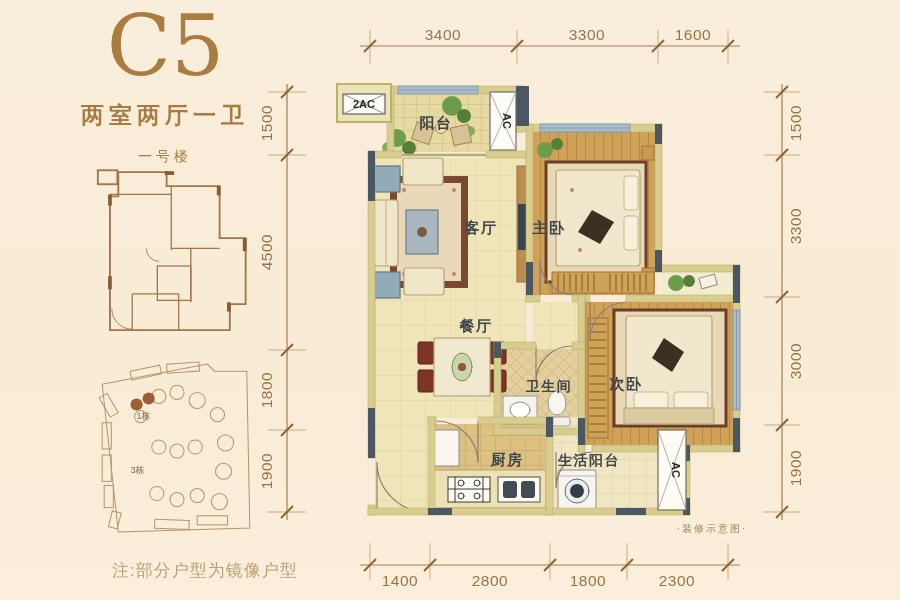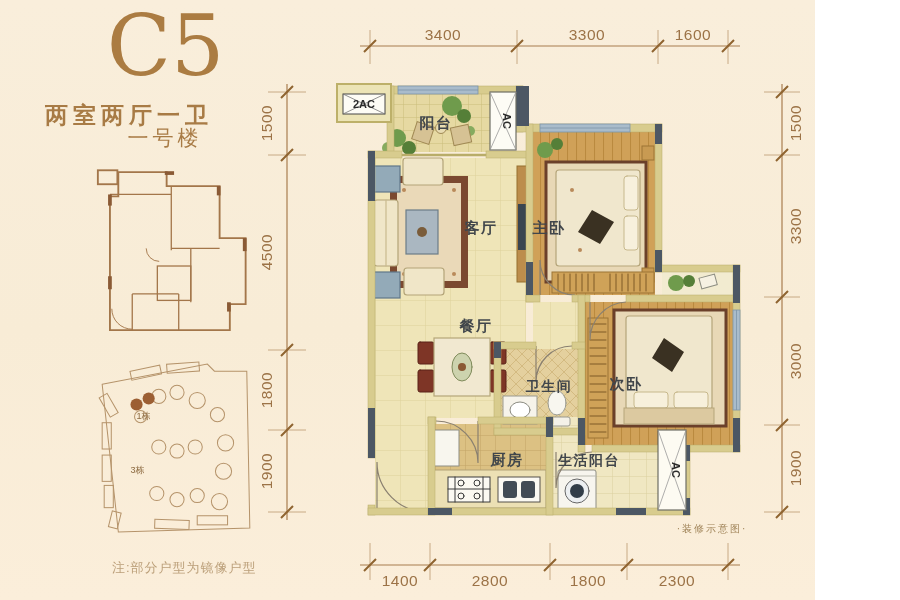--- a/index.html
+++ b/index.html
@@ -1,25 +1,25 @@
 <!DOCTYPE html>
 <html><head>
 <meta charset="utf-8">
 <style>
   html,body{margin:0;padding:0;}
-  .page{position:relative;width:815px;height:600px;overflow:hidden;
+  .page{position:relative;width:900px;height:600px;overflow:hidden;
     background:linear-gradient(180deg,#f9eedb 0%,#f8ecd6 55%,#fbeeda 100%);
     font-family:"Liberation Sans",sans-serif;}
   .hdr-unit{position:absolute;left:58px;top:2px;width:215px;text-align:center;
     font-family:"DejaVu Serif",serif;font-size:84px;line-height:1.05;color:#ab7c42;}
-  .hdr-type{position:absolute;left:45px;top:100px;width:240px;text-align:left;
+  .hdr-type{position:absolute;left:45px;top:100px;width:240px;text-align:center;
     font-size:23px;font-weight:700;letter-spacing:5px;color:#a87b45;}
-  .hdr-bldg{position:absolute;left:45px;top:124px;width:240px;text-align:center;
-    font-size:21px;letter-spacing:4px;color:#a87b45;}
-  .note{position:absolute;left:112px;top:559px;font-size:13px;letter-spacing:1px;color:#bb9f79;}
+  .hdr-bldg{position:absolute;left:45px;top:148px;width:240px;text-align:center;
+    font-size:14px;letter-spacing:4px;color:#a87b45;}
+  .note{position:absolute;left:112px;top:559px;font-size:17px;letter-spacing:1px;color:#bb9f79;}
   .caption{position:absolute;left:642px;top:522px;width:140px;text-align:center;
     font-size:10px;letter-spacing:2px;color:#a08459;}
   svg{position:absolute;left:0;top:0;}
   svg text{font-family:"Liberation Sans",sans-serif;}
   .dim-t{font-size:15.5px;fill:#9c7347;letter-spacing:.5px;}
   .room-t{font-size:15px;font-weight:bold;fill:#41464b;letter-spacing:1.5px;}
   .ac-t{font-size:11px;font-weight:bold;fill:#2b2b2b;}
   .site-t{font-size:9px;fill:#8d6b42;}
 </style>
 </head>

